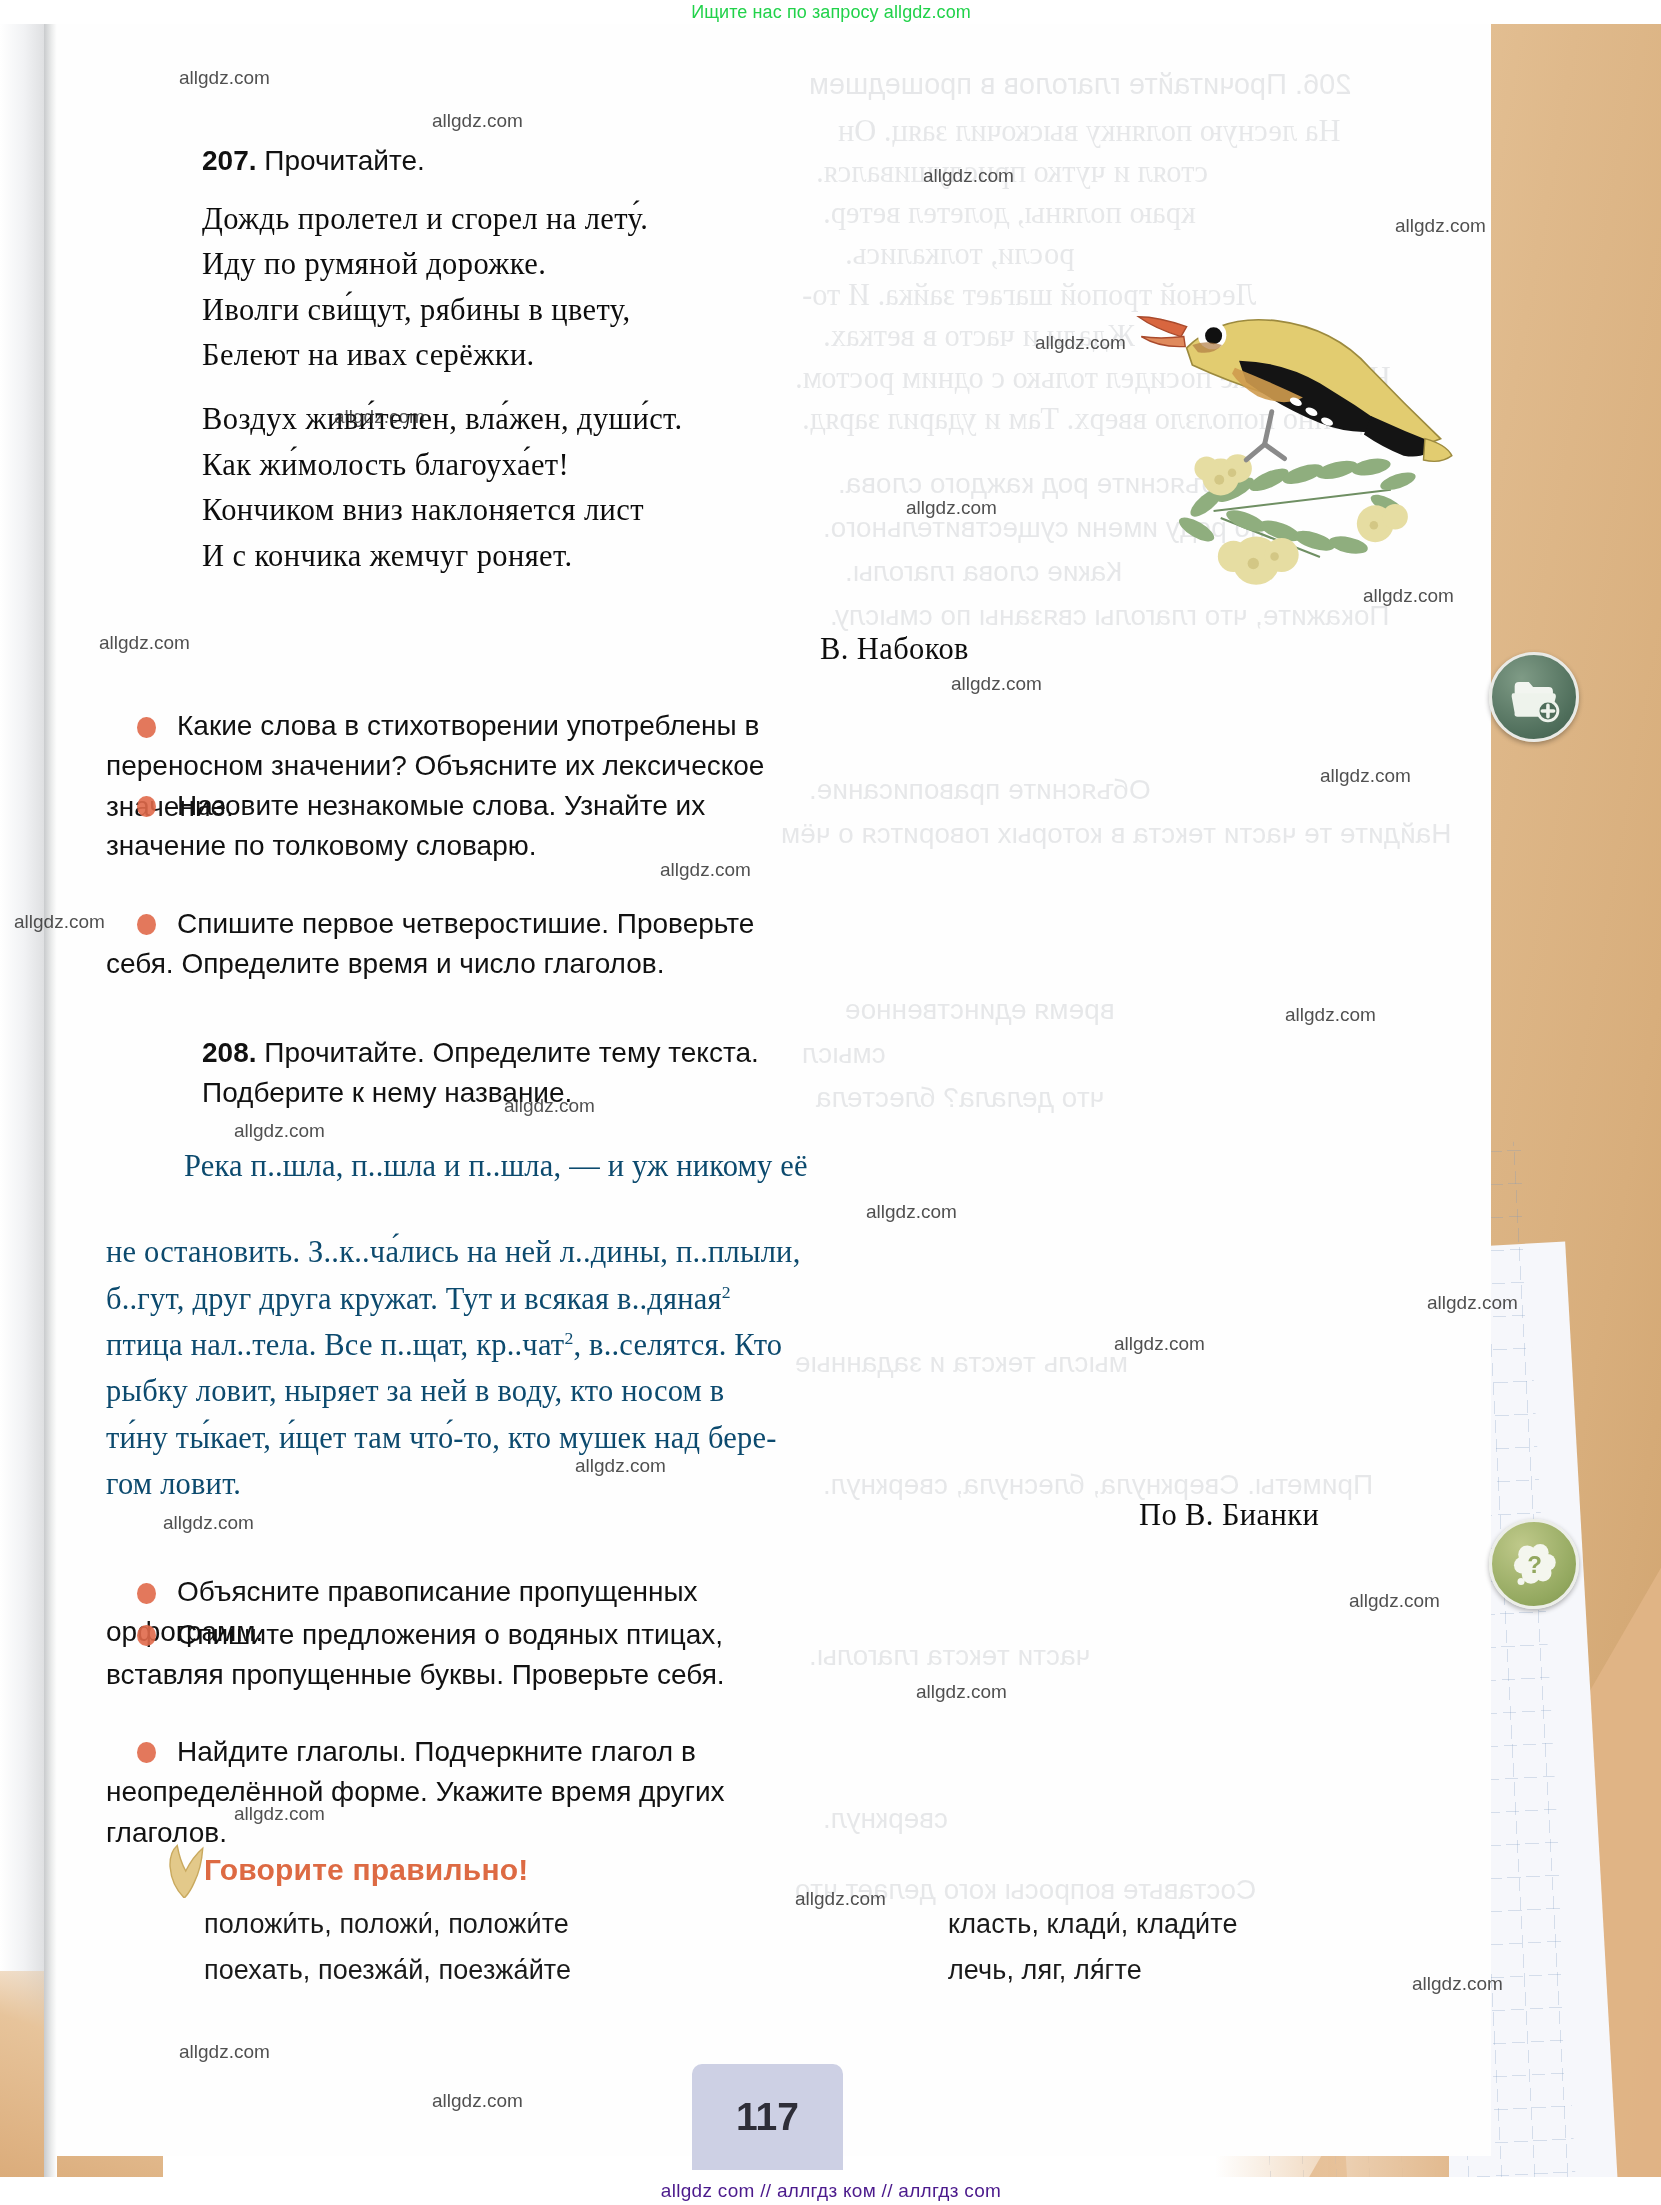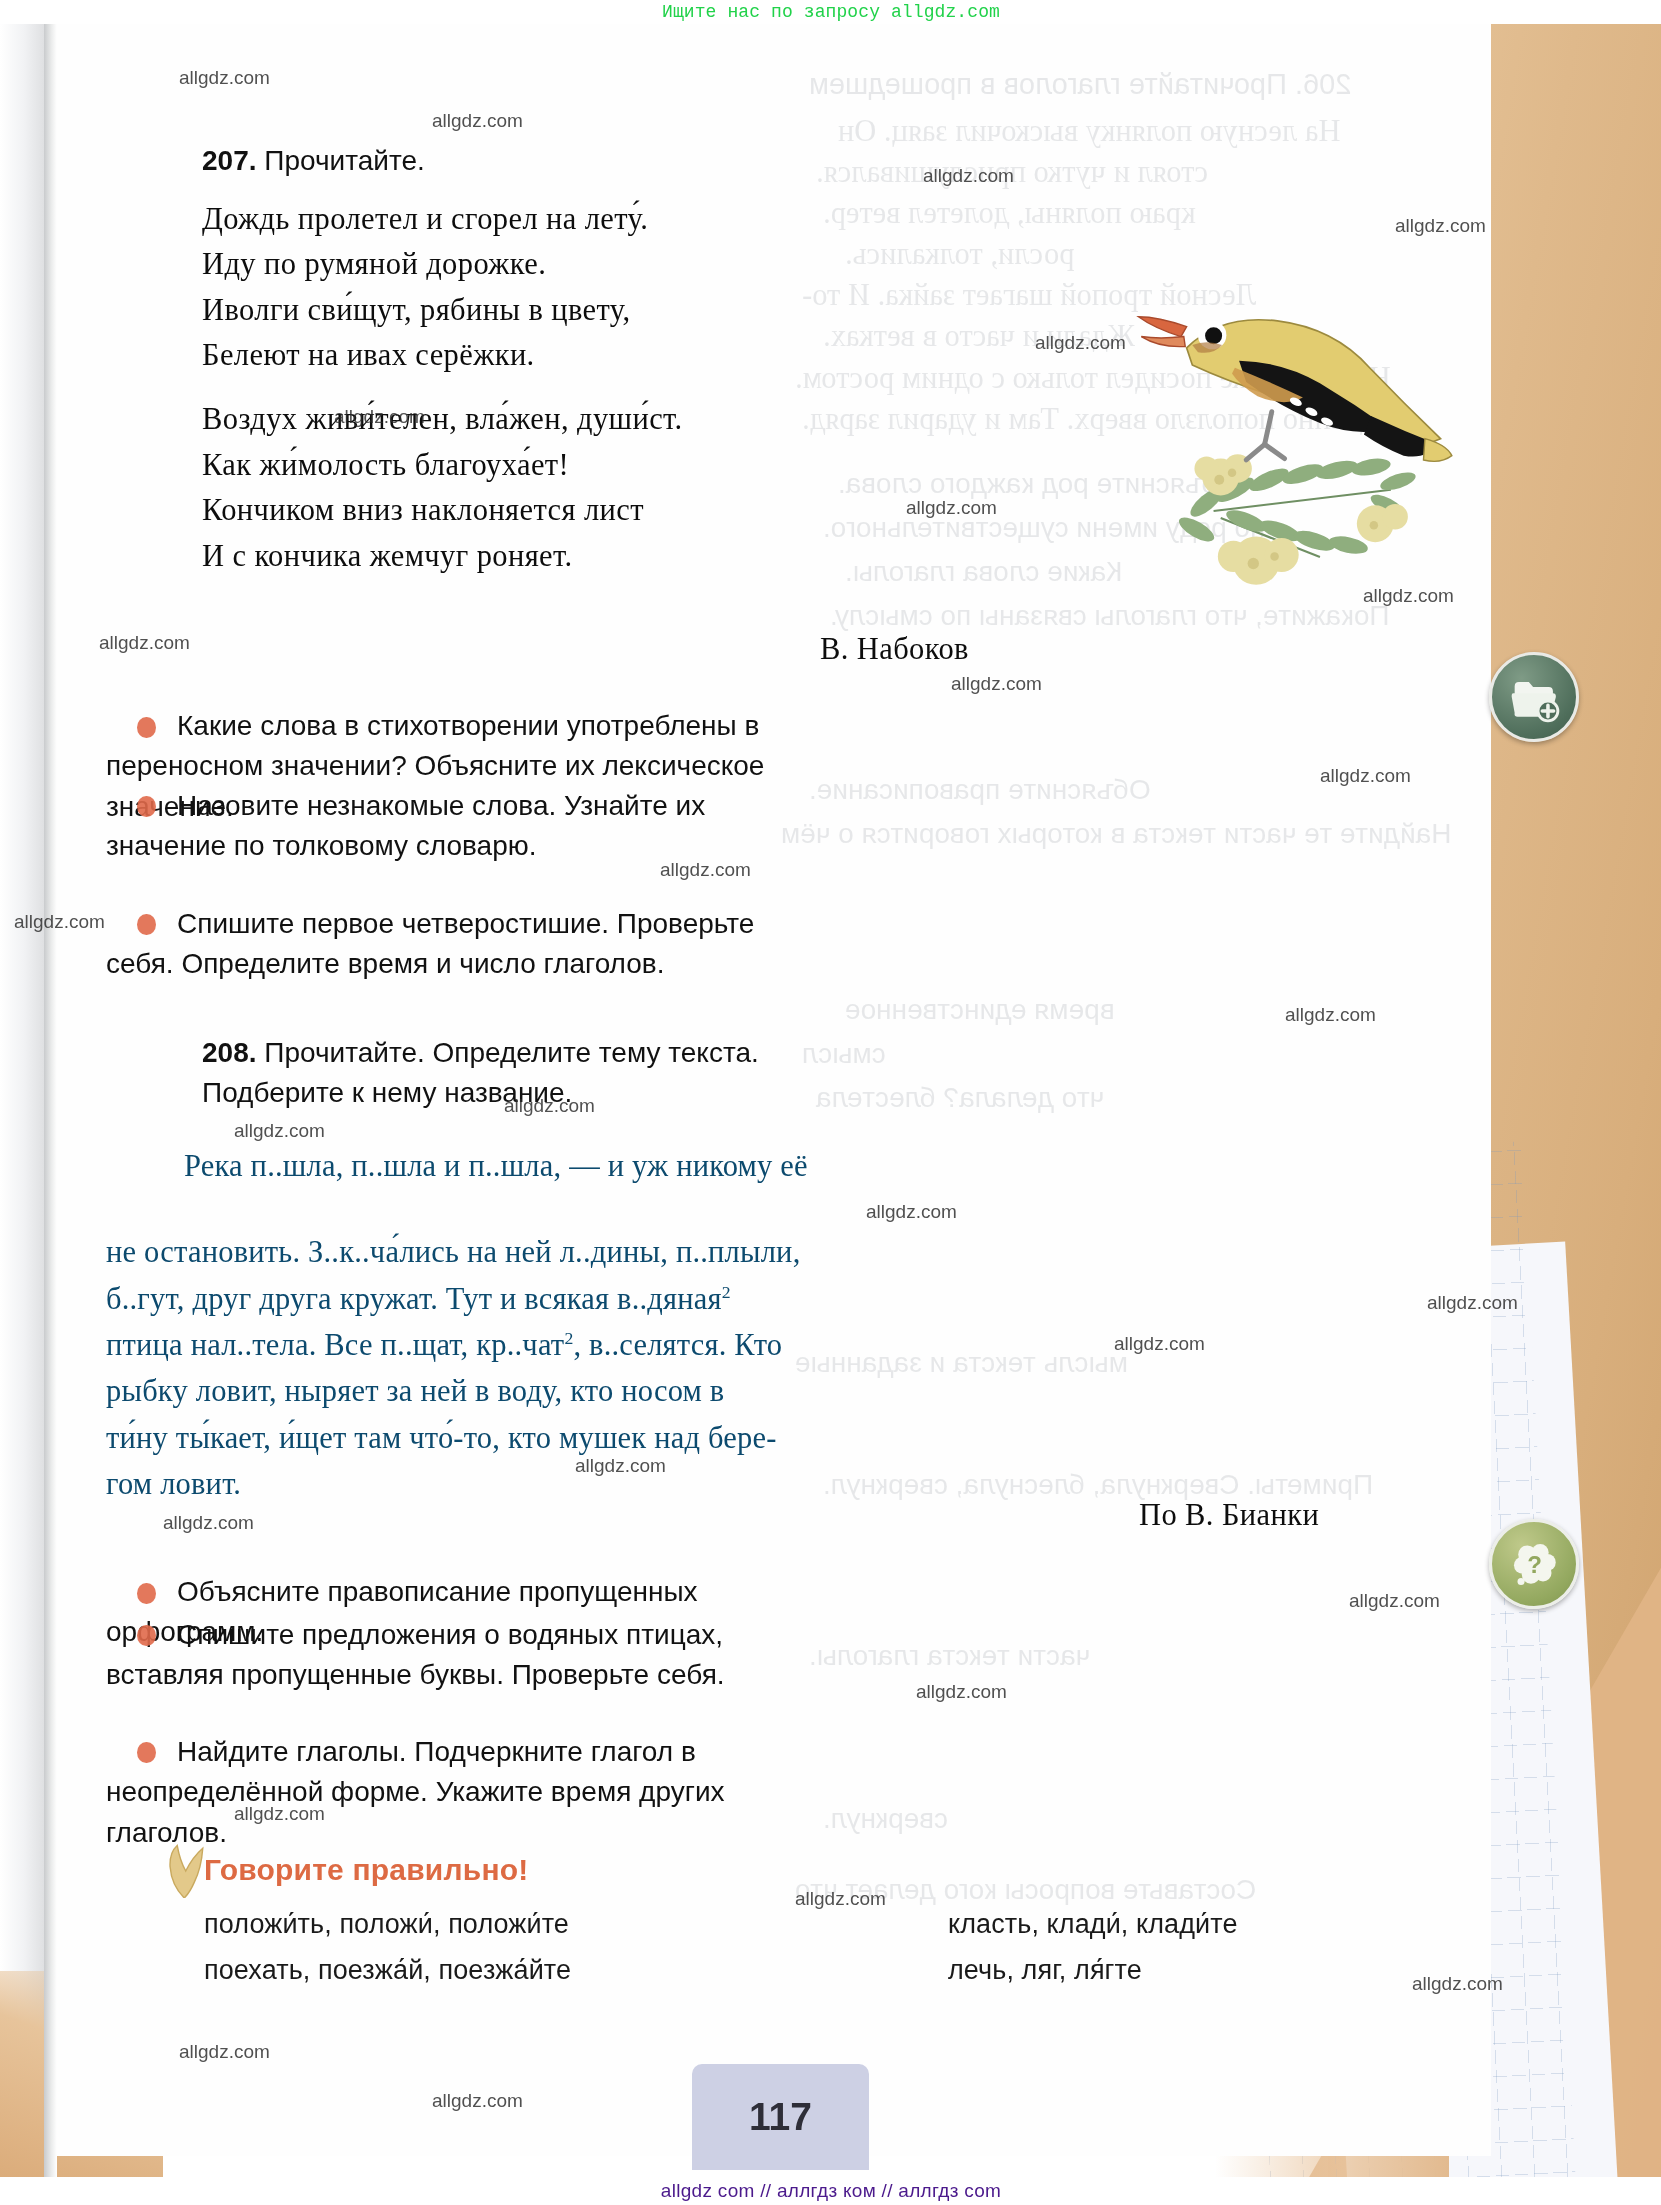--- a/index.html
+++ b/index.html
@@ -50,21 +50,21 @@
     position:absolute;left:57px;top:20px;width:1434px;height:2136px;
     background:#fefefe;
   }
   
   #topbar{
     position:absolute;left:0;top:0;width:1662px;height:24px;
     background:#ffffff;display:flex;align-items:center;justify-content:center;
   }
   #topbar span{
     color:#21d24a;font-size:18px;letter-spacing:0.1px;
-    font-family:Liberation Mono, monospace;
+    font-family:Liberation Sans, sans-serif;
   }
   #bottombar{
     position:absolute;left:0;bottom:0;width:1662px;height:28px;
     background:#ffffff;display:flex;align-items:center;justify-content:center;
   }
   #bottombar span{
     color:#4b1a8c;font-size:19px;letter-spacing:0.3px;
   }
   
   .ghost{
@@ -111,21 +111,21 @@
   .pravilno-title{
     position:absolute;font-family:"Liberation Sans", sans-serif;
     font-weight:bold;font-size:30px;color:#dd6a43;letter-spacing:0.2px;text-align:center;
   }
   .speak-row{
     position:absolute;font-family:"Liberation Sans", sans-serif;
     font-size:27px;color:#1a1a1a;letter-spacing:0.1px;white-space:nowrap;
   }
   
   #pagetab{
-    position:absolute;left:692px;top:2064px;width:177px;height:106px;
+    position:absolute;left:692px;top:2064px;width:151px;height:106px;
     background:#cdd0e4;border-radius:10px 10px 0 0;
     display:flex;align-items:center;justify-content:center;
   }
   #pagenum{font-family:"Liberation Sans", sans-serif;font-weight:bold;font-size:39px;color:#2e2e38;}
   
   .side-icon{
     position:absolute;width:84px;height:84px;border-radius:50%;
     display:flex;align-items:center;justify-content:center;
     box-shadow:0 2.1px 5px rgba(0,0,0,.3);
   }

